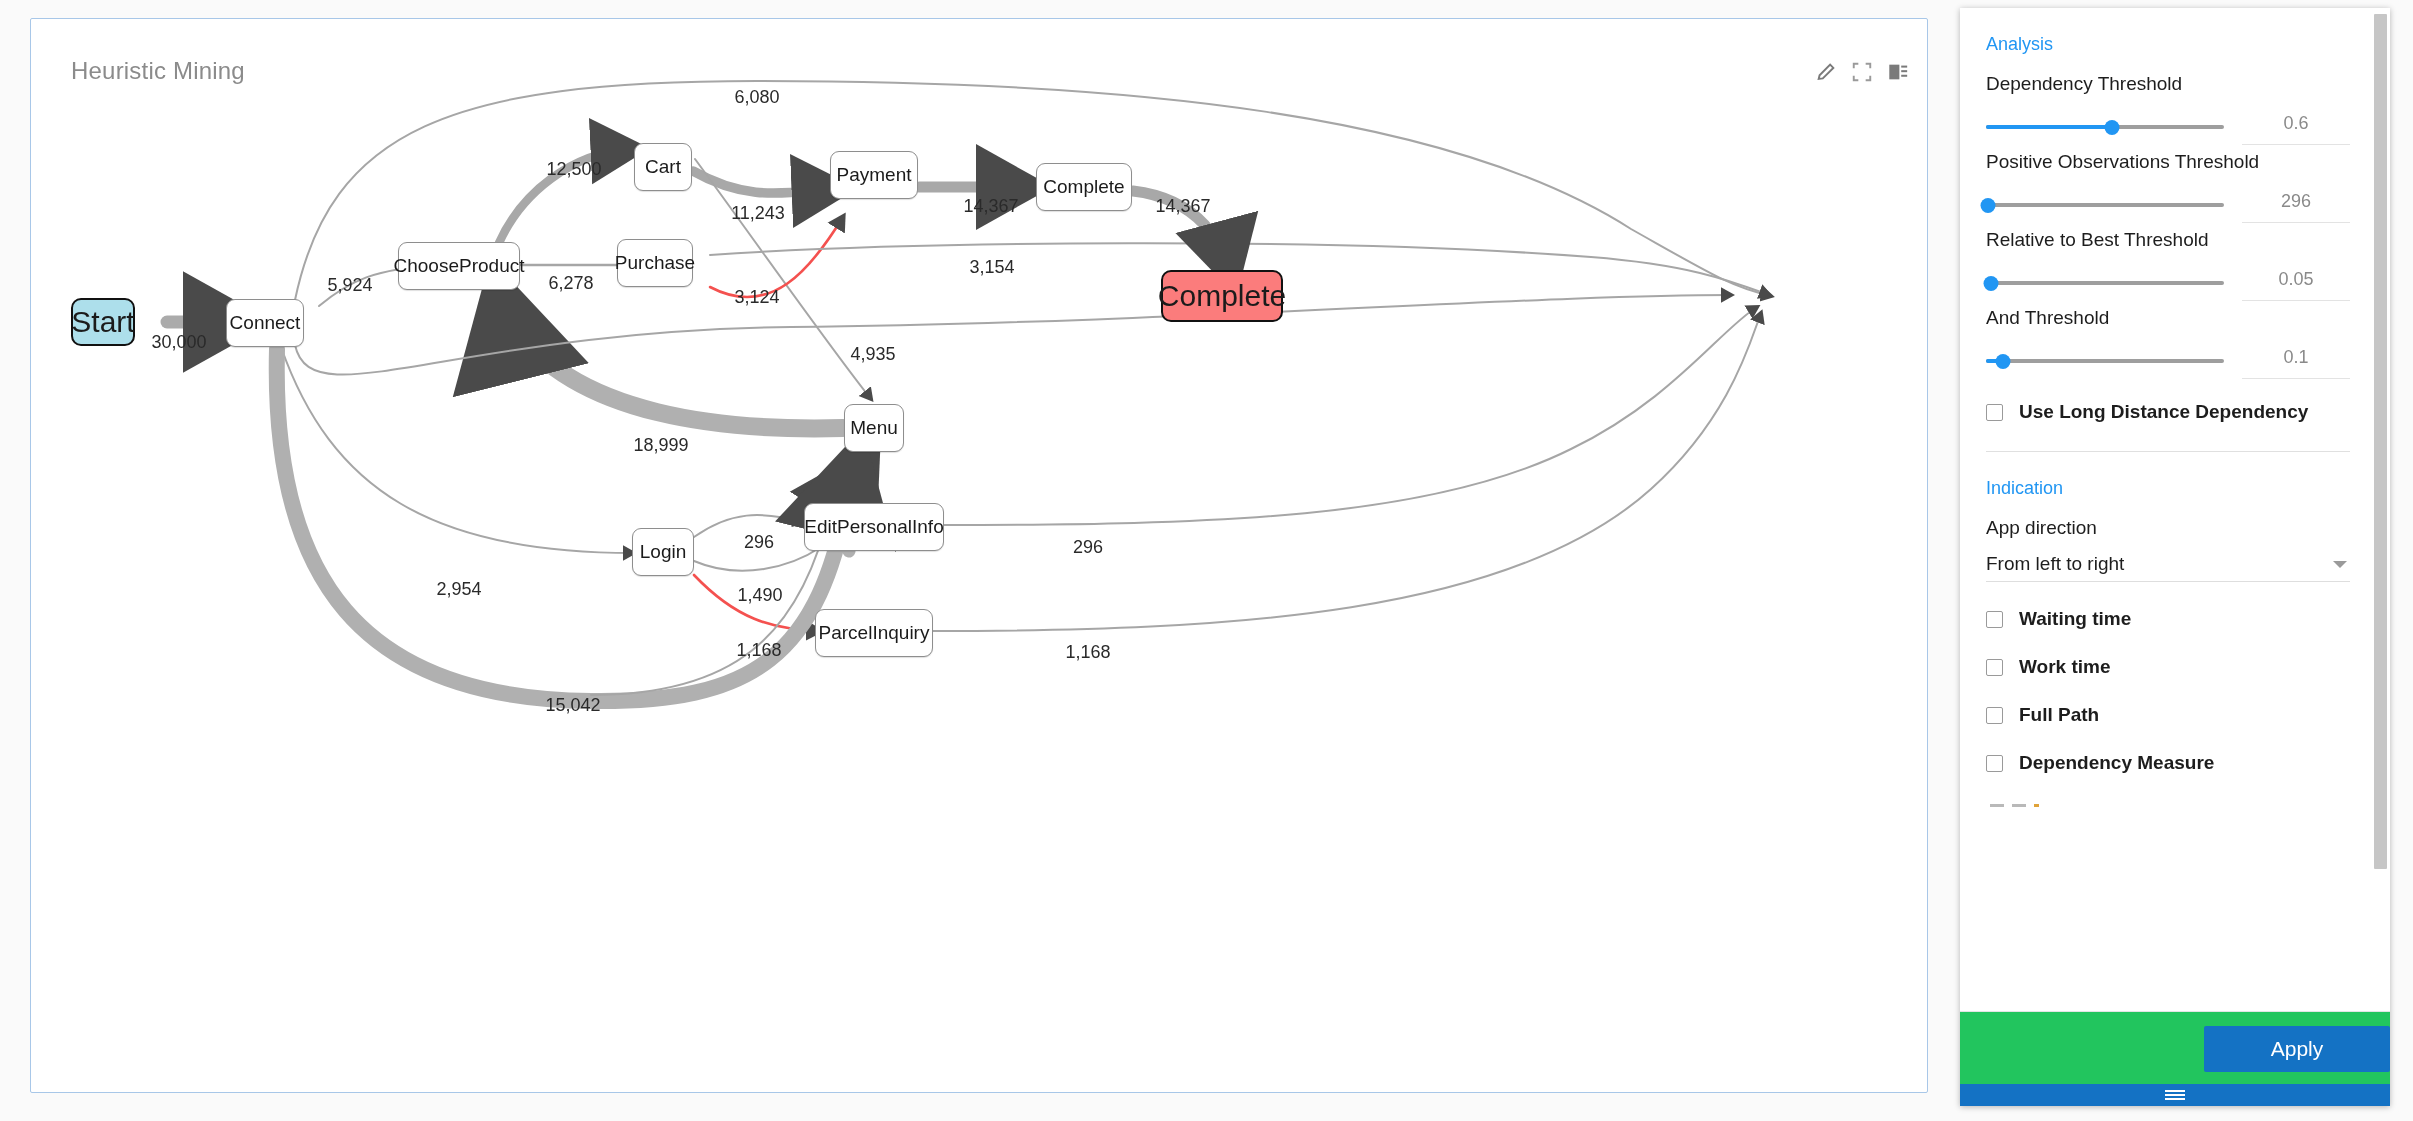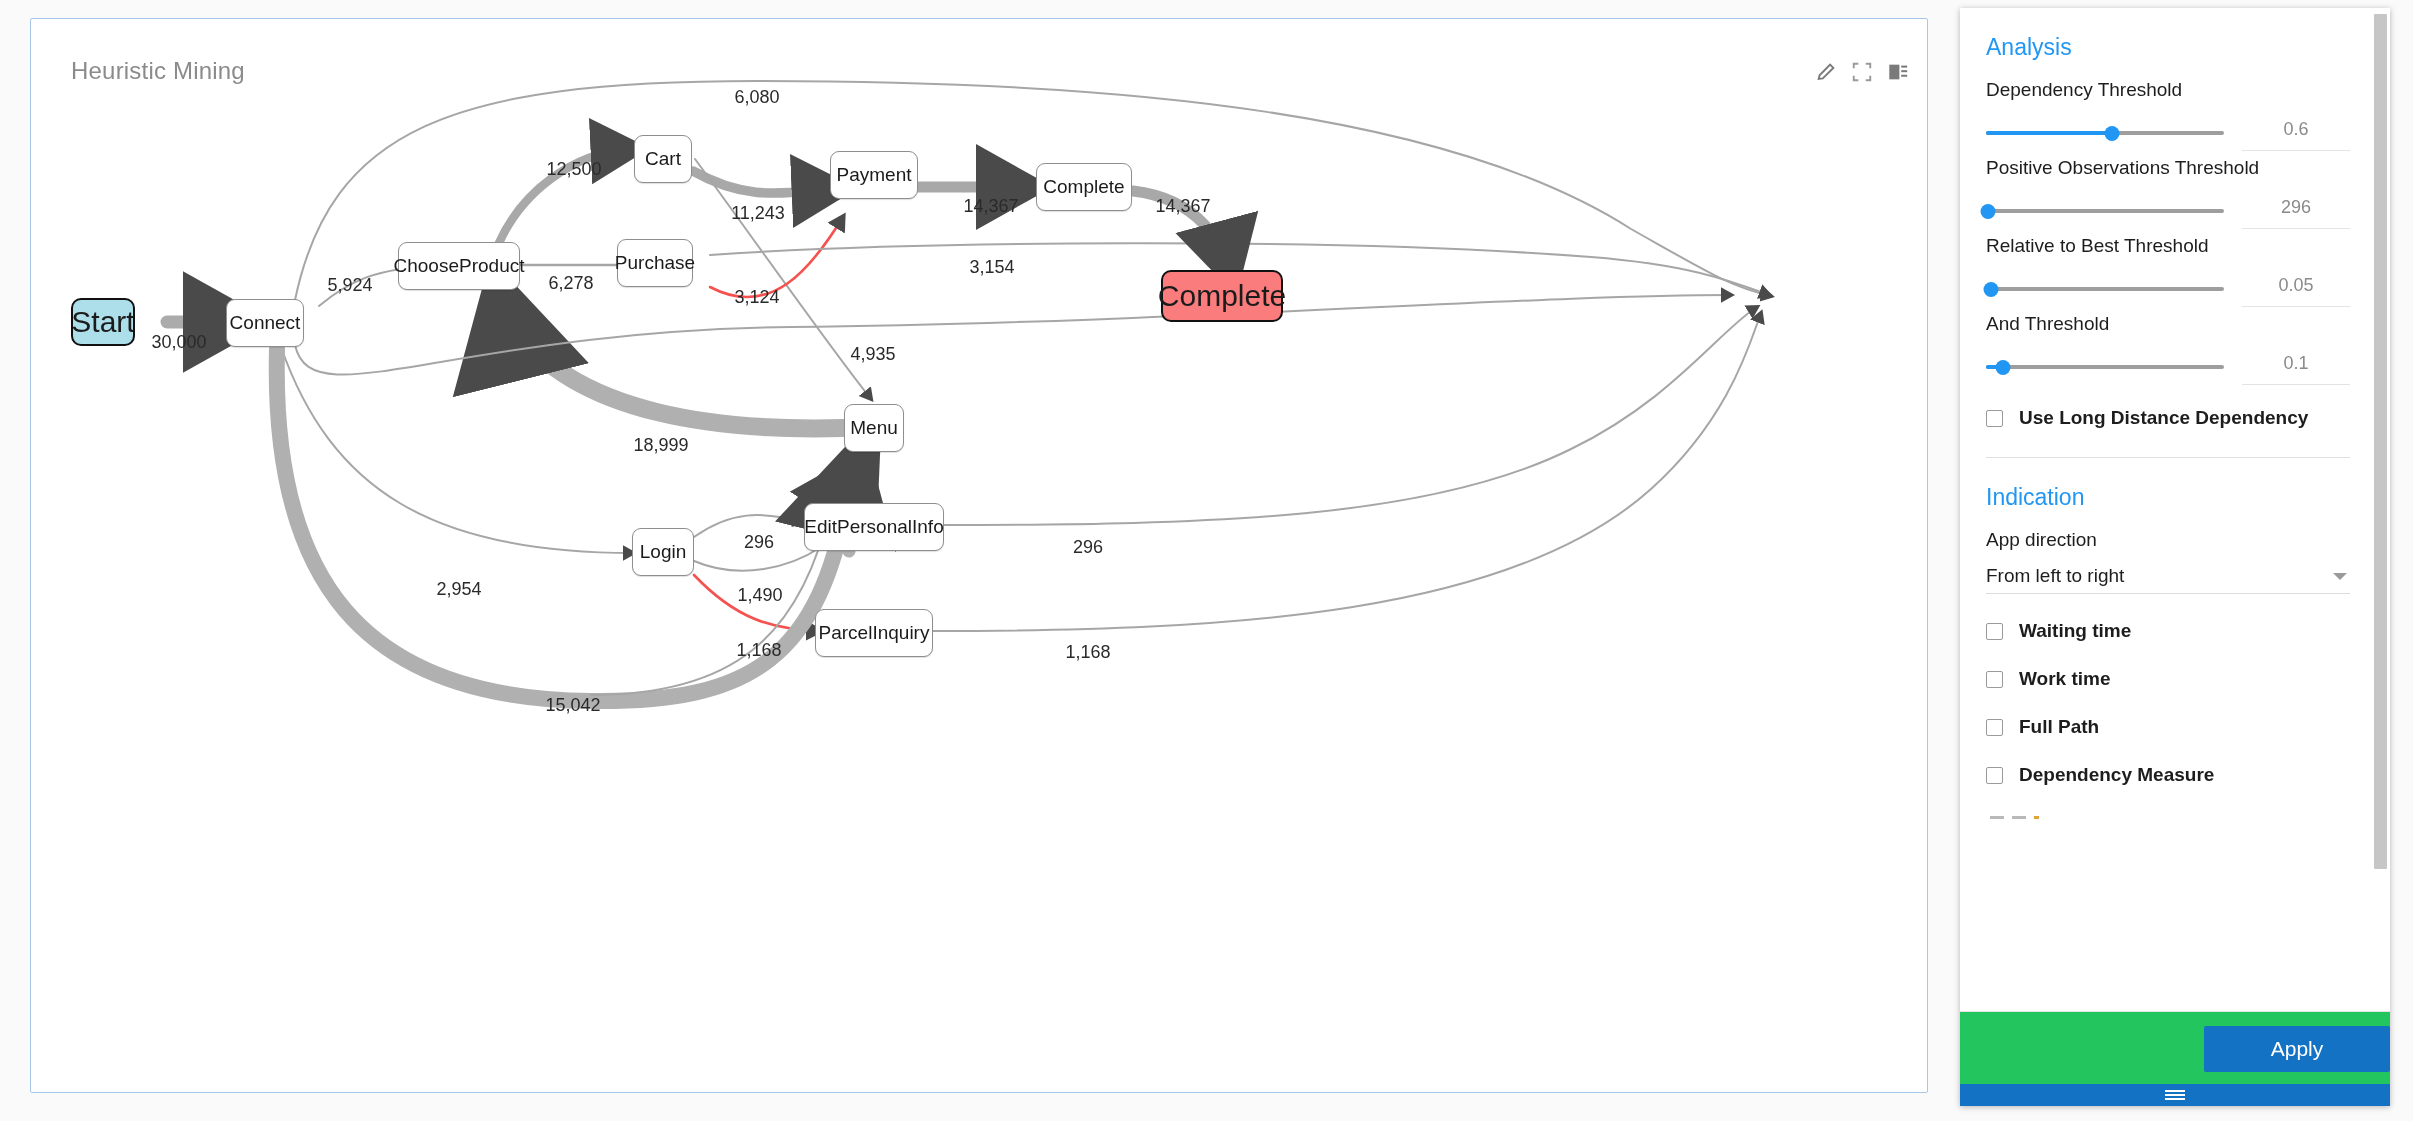--- a/index.html
+++ b/index.html
@@ -94,21 +94,21 @@
   }
   #panel-scroll {
     position: absolute; inset: 0 14px 0 0;
     padding: 22px 26px 10px 26px;
   }
   #panel-scrollbar {
     position: absolute; right: 3px; top: 6px; width: 13px; height: 855px;
     background: #c6c6c6; border-radius: 1px; cursor: pointer;
   }
   .section-title {
-    color: #2196f3; font-size: 23px; margin: 4px 0 18px 0;
+    color: #2196f3; font-size: 18px; margin: 4px 0 18px 0;
   }
   .field-label { font-size: 19px; color: #1d1d1d; margin-bottom: 14px; }
   .slider-row {
     display: flex; align-items: center; gap: 0px; margin-bottom: 6px;
   }
   .slider {
     position: relative; height: 22px; flex: 0 0 238px; margin-right: 18px;
   }
   .slider .track {
     position: absolute; left: 0; right: 0; top: 9px; height: 4px;
@@ -249,21 +249,21 @@
     <div id="graph-nodes">
         <div class="node terminal start" style="left: 40px; top: 279px; width: 64px; height: 48px;">
           <span>Start</span>
         </div>
         <div class="node" style="left: 195px; top: 280px; width: 78px; height: 48px;">
           <span>Connect</span>
         </div>
         <div class="node" style="left: 367px; top: 223px; width: 122px; height: 48px;">
           <span>ChooseProduct</span>
         </div>
-        <div class="node" style="left: 603px; top: 116px; width: 58px; height: 48px;">
+        <div class="node" style="left: 603px; top: 124px; width: 58px; height: 48px;">
           <span>Cart</span>
         </div>
         <div class="node" style="left: 586px; top: 220px; width: 76px; height: 48px;">
           <span>Purchase</span>
         </div>
         <div class="node" style="left: 799px; top: 132px; width: 88px; height: 48px;">
           <span>Payment</span>
         </div>
         <div class="node" style="left: 1005px; top: 144px; width: 96px; height: 48px;">
           <span>Complete</span>

